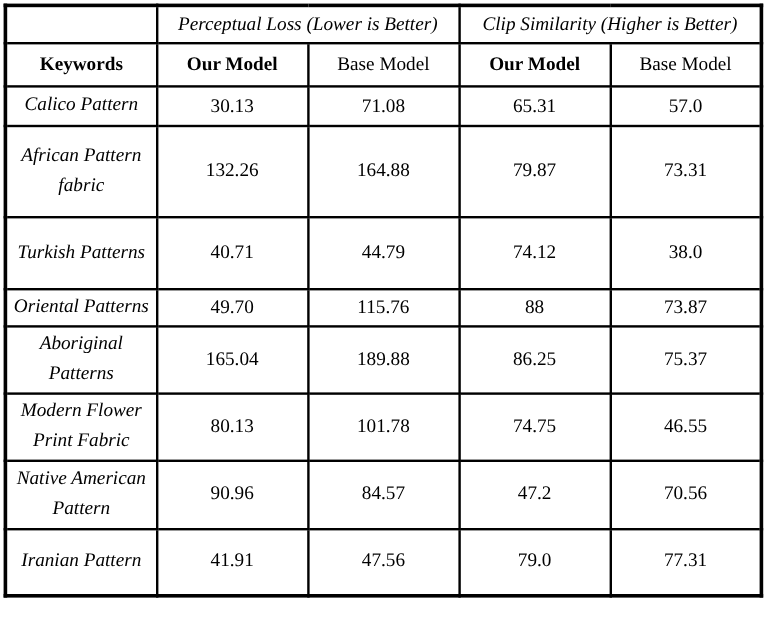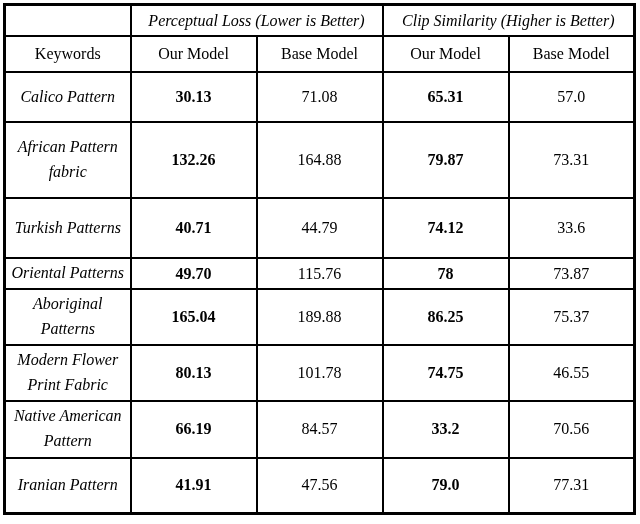--- a/index.html
+++ b/index.html
@@ -38,32 +38,32 @@
   }
   
   tr.group-row th {
     font-style: italic;
     font-weight: normal;
     height: 25px;
   }
   tr.group-row td.corner { height: 25px; }
   
   tr.colhead-row th { height: 30px; }
-  th.bold-h { font-weight: normal; }
+  th.bold-h { font-weight: bold; }
   th.reg-h  { font-weight: normal; }
   
   td.kw {
     font-style: italic;
     line-height: 1.55;
     padding: 2px 6px;
   }
   td.val { font-weight: normal; }
-  td.val.our { font-weight: bold; }
+  td.val.our { font-weight: normal; }
   
-  tbody tr:nth-child(1) { height: 50px; }
+  tbody tr:nth-child(1) { height: 33px; }
   tbody tr:nth-child(2) { height: 76px; }
   tbody tr:nth-child(3) { height: 60px; }
   tbody tr:nth-child(4) { height: 31px; }
   tbody tr:nth-child(5) { height: 31px; }
   tbody tr:nth-child(6) { height: 56px; }
   tbody tr:nth-child(7) { height: 57px; }
   tbody tr:nth-child(8) { height: 56px; }
   tbody tr:nth-child(9) { height: 32px; }
 </style>
 </head>
@@ -105,48 +105,48 @@
         <td class="val our">132.26</td>
         <td class="val base">164.88</td>
         <td class="val our">79.87</td>
         <td class="val base">73.31</td>
       </tr>
       <tr>
         <td class="kw">Turkish Patterns</td>
         <td class="val our">40.71</td>
         <td class="val base">44.79</td>
         <td class="val our">74.12</td>
-        <td class="val base">33.6</td>
+        <td class="val base">38.0</td>
       </tr>
       <tr>
         <td class="kw">Oriental Patterns</td>
         <td class="val our">49.70</td>
         <td class="val base">115.76</td>
-        <td class="val our">78</td>
+        <td class="val our">88</td>
         <td class="val base">73.87</td>
       </tr>
       <tr>
         <td class="kw">Aboriginal Patterns</td>
         <td class="val our">165.04</td>
         <td class="val base">189.88</td>
         <td class="val our">86.25</td>
         <td class="val base">75.37</td>
       </tr>
       <tr>
         <td class="kw">Modern Flower Print Fabric</td>
         <td class="val our">80.13</td>
         <td class="val base">101.78</td>
         <td class="val our">74.75</td>
         <td class="val base">46.55</td>
       </tr>
       <tr>
         <td class="kw">Native American Pattern</td>
-        <td class="val our">66.19</td>
+        <td class="val our">90.96</td>
         <td class="val base">84.57</td>
-        <td class="val our">33.2</td>
+        <td class="val our">47.2</td>
         <td class="val base">70.56</td>
       </tr>
       <tr>
         <td class="kw">Iranian Pattern</td>
         <td class="val our">41.91</td>
         <td class="val base">47.56</td>
         <td class="val our">79.0</td>
         <td class="val base">77.31</td>
       </tr>
     </tbody>

